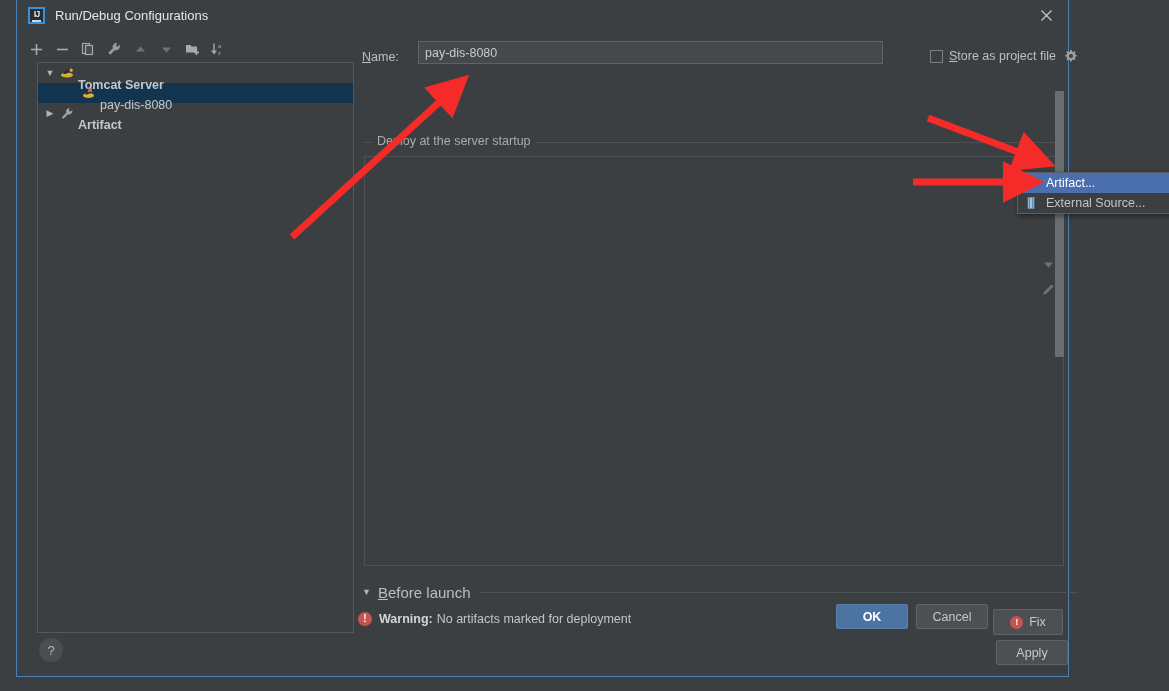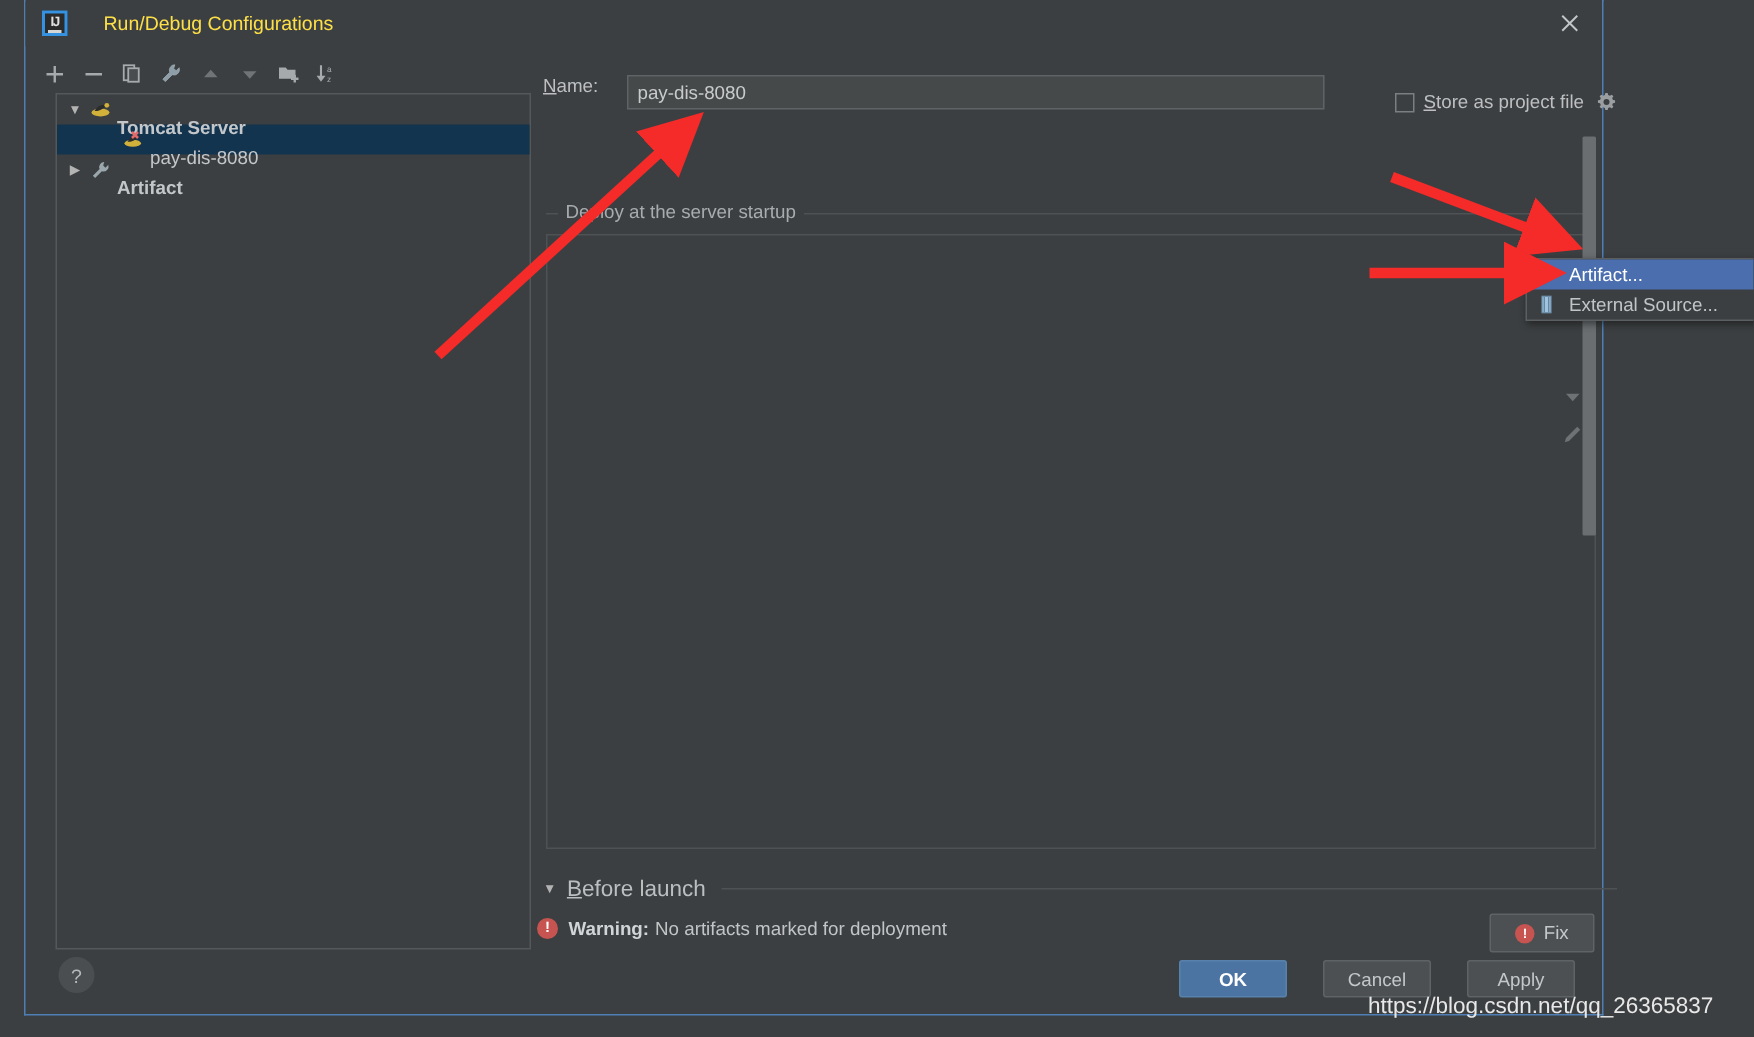--- a/index.html
+++ b/index.html
@@ -48,23 +48,23 @@
     letter-spacing: -1px;
     line-height: 1;
   }
   .ij-icon span { display: block; transform: translateY(-1px); }
   .ij-icon::after {
     content: ""; position: absolute;
     width: 9px; height: 2px; background: #d6d6d6;
     transform: translateY(5px);
   }
   .title-text {
-    margin-left: 24px;
+    margin-left: 10px;
     font-size: 13px;
-    color: #fde047;
+    color: #e5e5e5;
   }
   .close-btn {
     position: absolute; right: 0px; top: 0px;
     width: 44px; height: 30px;
     display: flex; align-items: center; justify-content: center;
     color: #c0c0c0; font-size: 16px;
     line-height: 1;
   }
   .close-btn svg { display: block; }
 
@@ -112,23 +112,23 @@
   .tree-label { font-weight: bold; margin-top: 24px; }
   .tree-label.child { font-weight: normal; }
   .indent { margin-left: 22px; }
 
   
   .right-pane {
     position: absolute; left: 337px; top: 31px;
     width: 714px; height: 570px;
   }
   .name-row {
-    position: absolute; left: 8px; top: 19px;
+    position: absolute; left: 8px; top: 7px;
     width: 700px; height: 26px;
-    display: flex; align-items: flex-start;
+    display: flex; align-items: flex-end;
   }
   .name-label {
     font-size: 12.5px; color: #bdbfc1;
     width: 56px;
   }
   .name-label u { text-decoration: underline; }
   .name-input {
     width: 465px; height: 23px;
     background: #45494a;
     border: 1px solid #5e6366;
@@ -298,26 +298,26 @@
     border-color: #5881ab;
     color: #ffffff;
     font-weight: bold;
   }
   .fix-btn {
     position: absolute; right: 5px; top: 609px;
     width: 70px; height: 26px;
   }
   .fix-btn .warn-icon { width: 13px; height: 13px; margin-right: 6px; font-size: 9px; }
   .btn-bar {
-    position: absolute; right: 18px; bottom: 11px;
-    display: flex; gap: 24px;
+    position: absolute; right: 0; bottom: 11px;
+    display: flex; gap: 8px;
   }
   .btn-ok { width: 72px; }
   .btn-cancel { width: 72px; }
-  .btn-apply { width: 72px; }
+  .btn-apply { width: 72px; margin-top: 36px; }
 
   .help-btn {
     position: absolute; left: 22px; bottom: 14px;
     width: 24px; height: 24px;
     border-radius: 50%;
     background: #4a4e50;
     color: #b6b9bb;
     display: flex; align-items: center; justify-content: center;
     font-size: 13px;
   }
@@ -547,15 +547,14 @@
       </marker>
     </defs>
 
     <line x1="292" y1="237" x2="446" y2="96" stroke="#f42b29" stroke-width="7" marker-end="url(#ah)"></line>
 
     <line x1="928" y1="118" x2="1026" y2="155" stroke="#f42b29" stroke-width="7" marker-end="url(#ah)"></line>
 
     <line x1="913" y1="182" x2="1013" y2="182" stroke="#f42b29" stroke-width="7" marker-end="url(#ah)"></line>
   </svg>
 
-  <div class="watermark">https://blog.csdn.net/qq_26365837</div>
 
 </div>
 
 </body></html>

